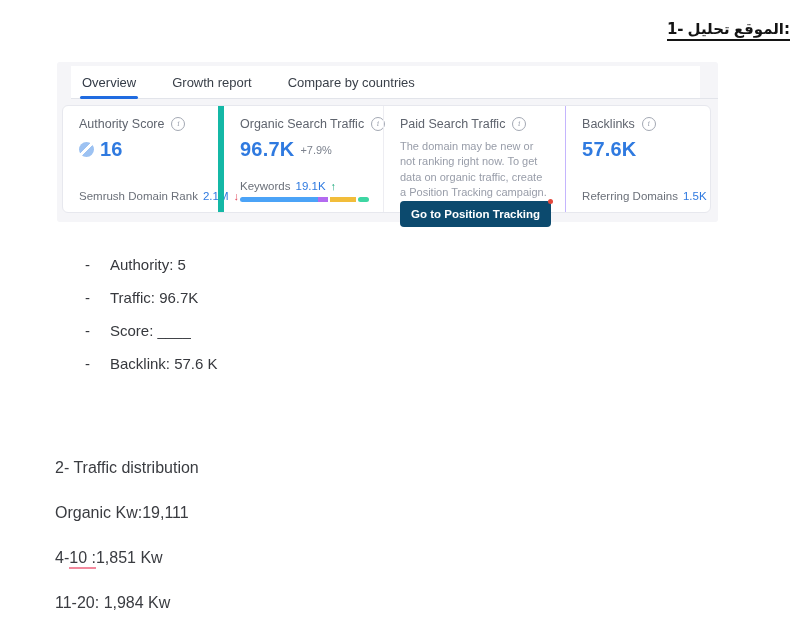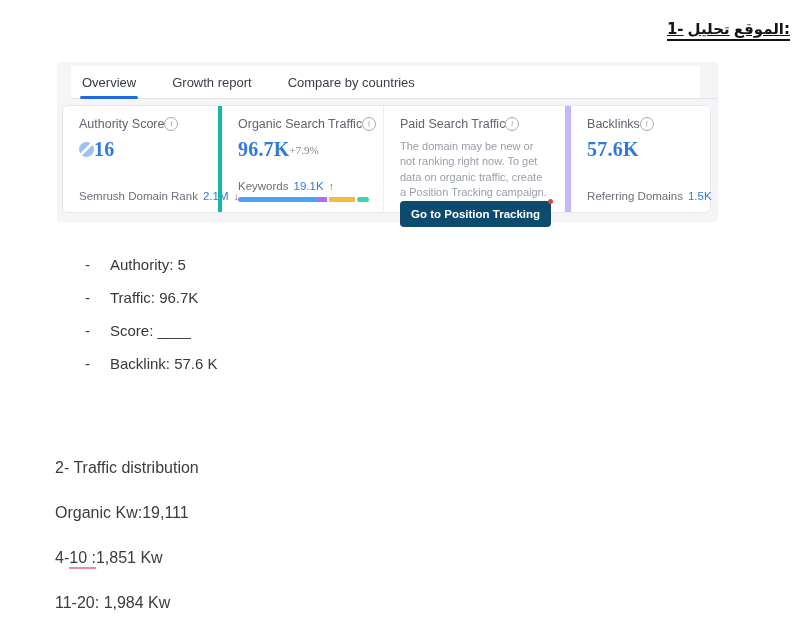--- a/index.html
+++ b/index.html
@@ -7,21 +7,21 @@
     width:800px;height:641px;position:relative;overflow:hidden;
     background:#ffffff;font-family:"Liberation Sans","DejaVu Sans",sans-serif;
   }
   
   .heading-ar{
     position:absolute;top:20px;right:10px;
     font-family:"DejaVu Sans",sans-serif;
     font-weight:bold;font-size:15px;color:#141414;
     direction:ltr;
   }
-  .heading-ar .u{border-bottom:2.5px solid #141414;padding-bottom:1px;display:inline-block;text-decoration:underline;}
+  .heading-ar .u{border-bottom:2.5px solid #141414;padding-bottom:1px;display:inline-block;}
   .heading-ar span{unicode-bidi:isolate;}
   .heading-ar .w{margin-left:4px;}
   
   .panel{
     position:absolute;left:57px;top:62px;width:661px;height:160px;
     background:#f5f5f8;border-radius:3px;
   }
   .tabbar{
     position:absolute;top:4px;left:14px;right:0;height:33px;background:#ffffff;
     border-bottom:1px solid #e2e4ea;
@@ -32,30 +32,30 @@
        display:flex;align-items:center;white-space:nowrap;}
   .tab.active{color:#323a46;}
   .tab.active::after{content:"";position:absolute;left:-2px;right:-2px;bottom:-1px;height:3px;background:#1f6be0;border-radius:2px;}
   .card{
     position:absolute;left:5px;top:43px;width:649px;height:108px;box-sizing:border-box;
     background:#ffffff;border:1px solid #e7e8ee;border-radius:6px;
     display:flex;
   }
   .col{box-sizing:border-box;padding:11px 14px 10px 16px;display:flex;flex-direction:column;}
   .col1{width:155px;}
-  .col2{width:165px;border-left:4px solid #14b8a6;}
+  .col2{width:165px;border-left:6px solid #14b8a6;}
   .col3{width:190px;border-left:1px solid #ededf2;}
-  .col4{flex:1;border-left:6px solid #c4b5fd;}
-  .card-title{font-size:12.5px;color:#5f646e;display:flex;align-items:center;gap:0;white-space:nowrap;}
+  .col4{flex:1;border-left:1px solid #c4b5fd;}
+  .card-title{font-size:12.5px;color:#5f646e;display:flex;align-items:center;gap:7px;white-space:nowrap;}
   .info-icon{
     width:12px;height:12px;border:1px solid #a3a8b3;border-radius:50%;
     color:#a3a8b3;font-size:8px;line-height:12px;text-align:center;flex:0 0 auto;
     font-family:"DejaVu Serif",serif;font-style:italic;cursor:pointer;
   }
-  .value-row{margin-top:7px;display:flex;align-items:center;font-family:Liberation Serif, serif;}
+  .value-row{margin-top:7px;display:flex;align-items:center;gap:6px;}
   .metric-value{font-size:20px;font-weight:bold;color:#2f7ae0;cursor:pointer;letter-spacing:.2px;}
   .delta{font-size:11px;color:#7c828e;}
   .gauge-icon{
     width:15px;height:15px;border-radius:50%;flex:0 0 auto;
     background:linear-gradient(135deg,#9dc2f2 40%,#ffffff 40%,#ffffff 55%,#9dc2f2 55%);
   }
   .card-footer{margin-top:auto;font-size:11.5px;color:#6b7079;white-space:nowrap;display:flex;gap:5px;align-items:baseline;}
   .blue-val{color:#2f7ae0;cursor:pointer;}
   .trend-down{color:#e0475a;font-size:11px;}
   .trend-up{color:#1aa97b;font-size:11px;}

